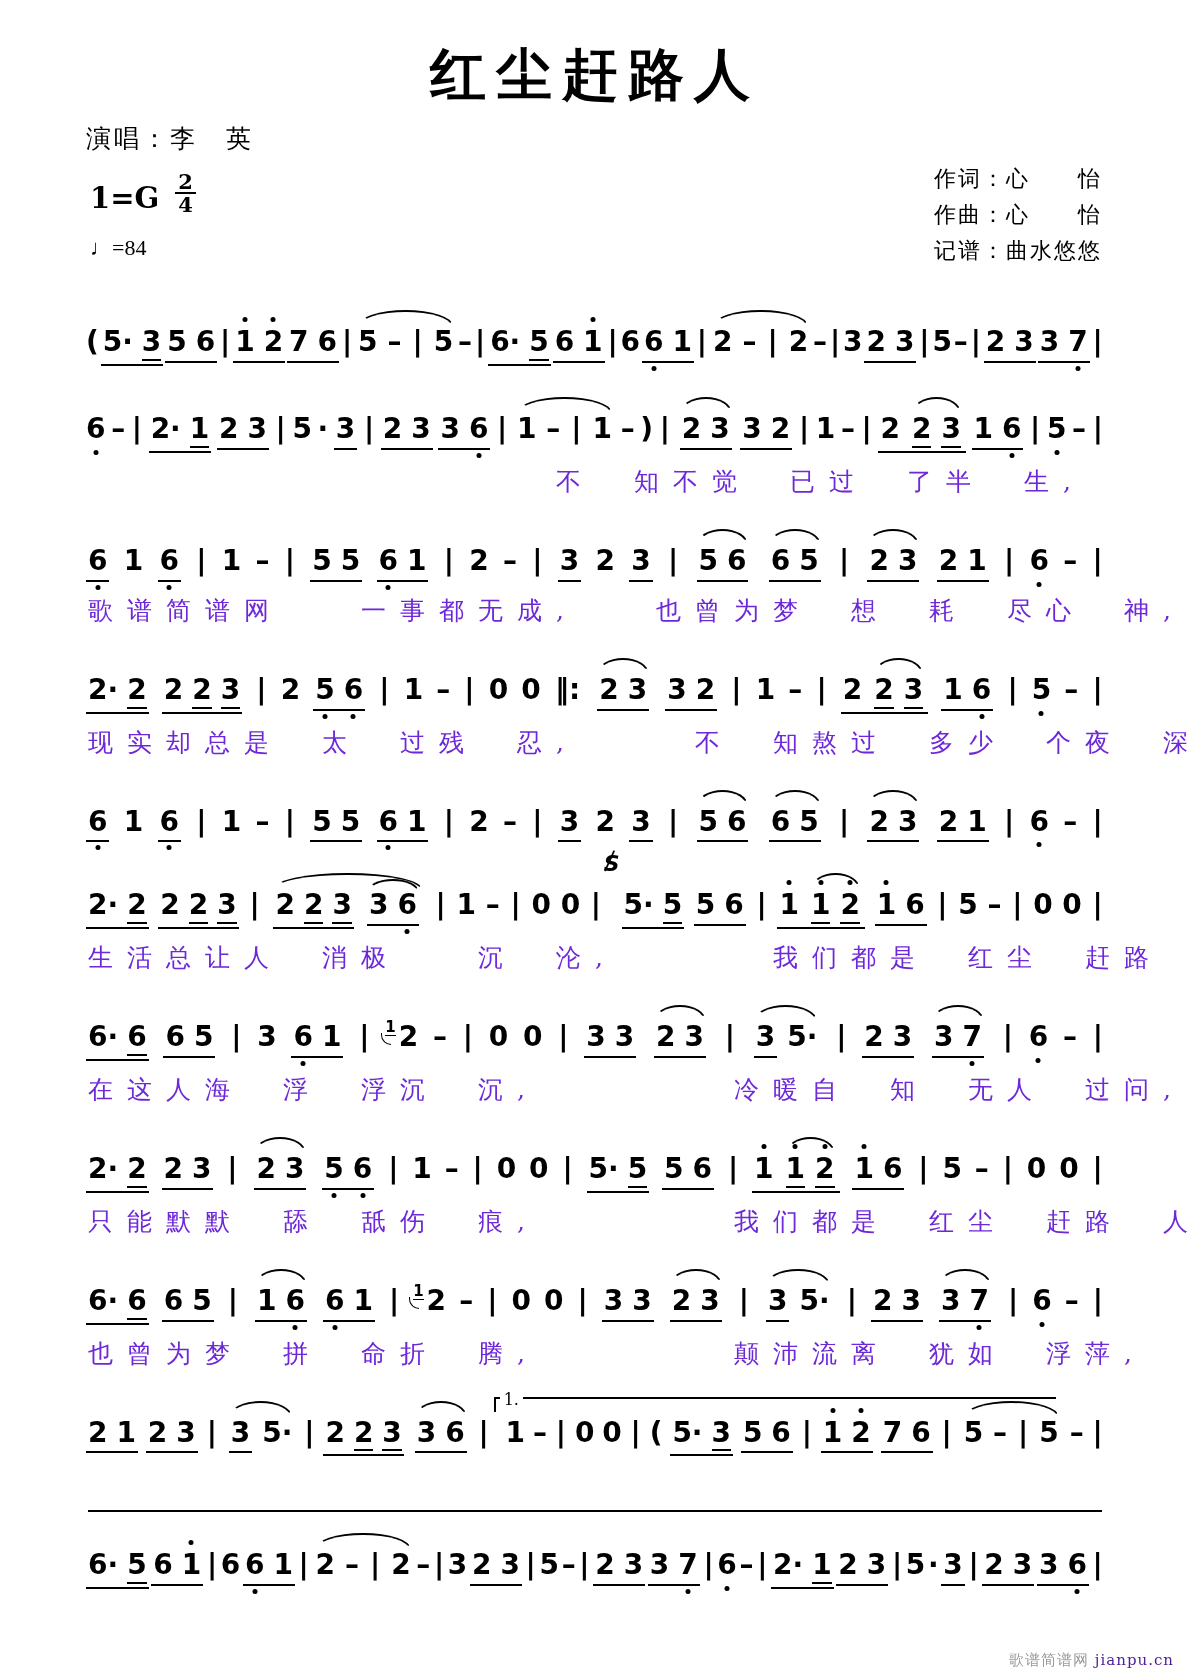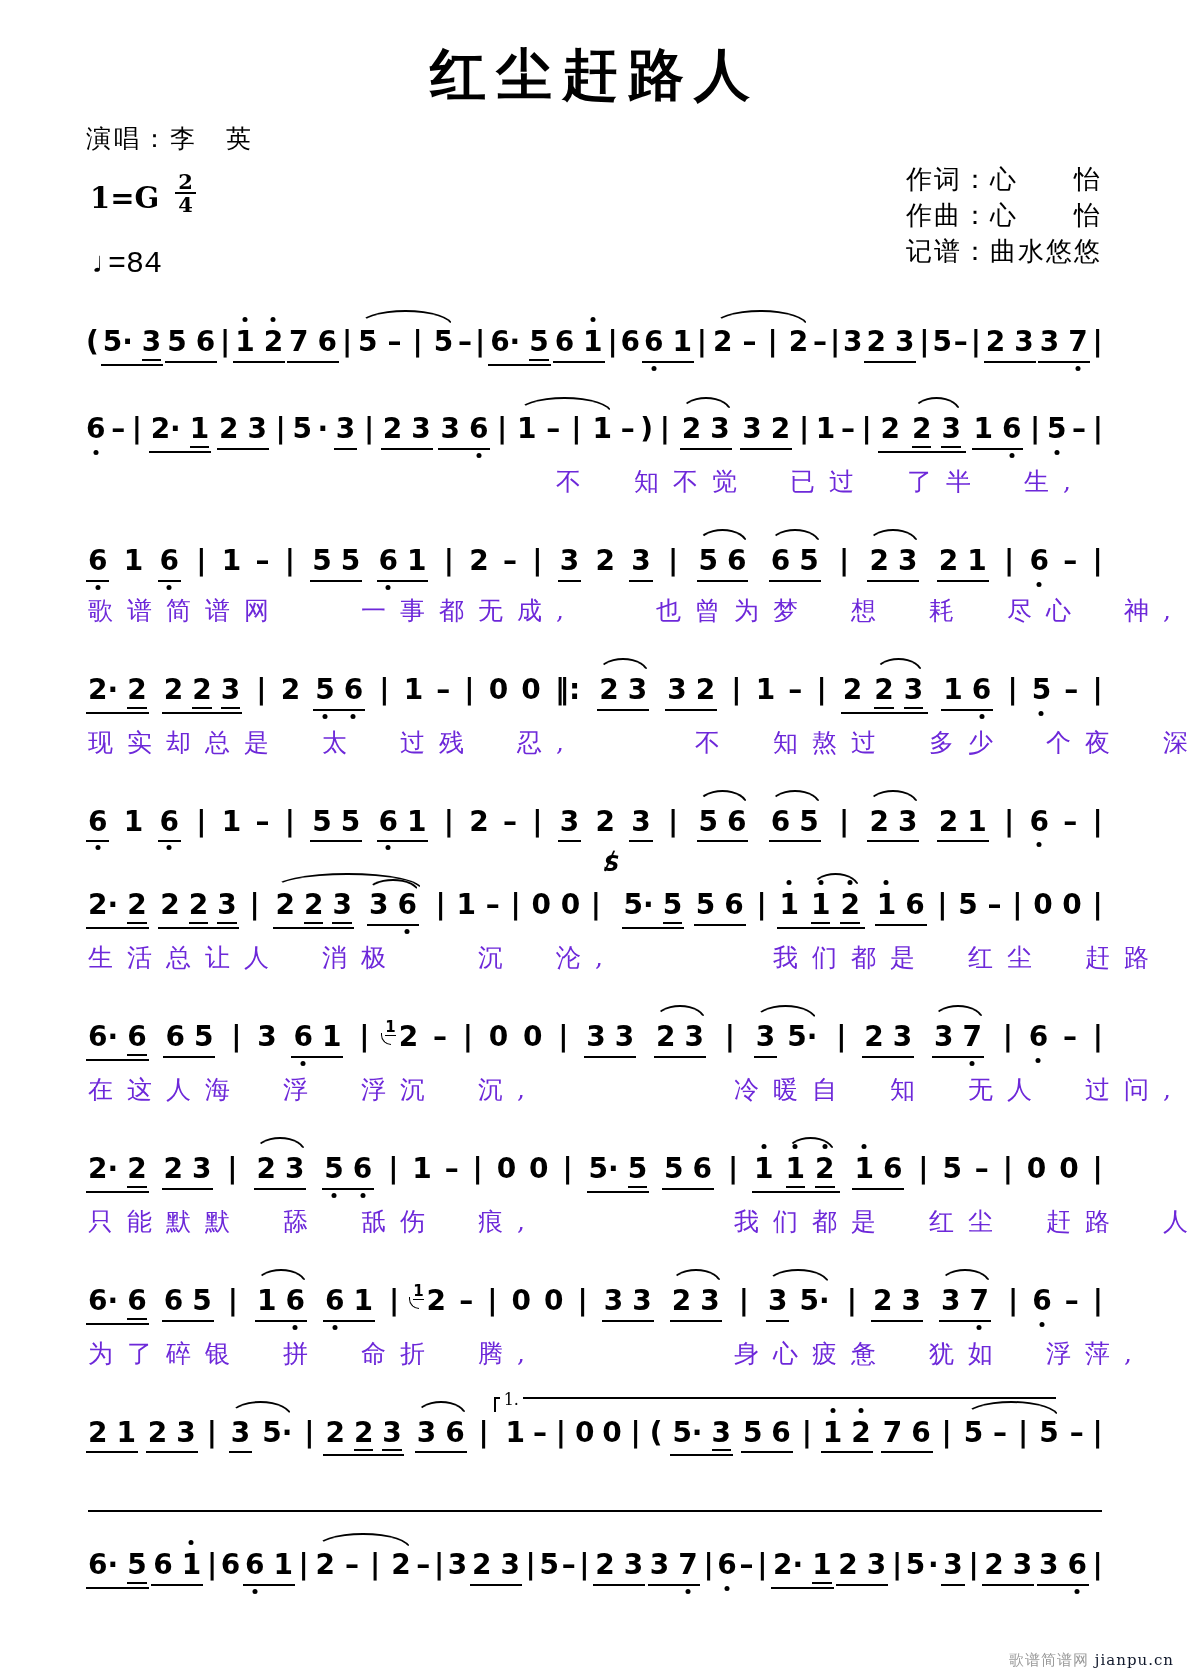--- a/index.html
+++ b/index.html
@@ -18,22 +18,22 @@
   .singer{
     text-align:left;font-size:25px;letter-spacing:3px;margin-top:16px;
   }
   .meta{position:relative;height:118px;margin-top:6px;}
   .metaleft{position:absolute;left:4px;top:10px;}
   .keyline{font-size:29px;font-weight:700;display:flex;align-items:flex-end;}
   .ts{display:inline-flex;flex-direction:column;line-height:1;font-size:21px;
       margin-left:16px;text-align:center;}
   .ts b{padding:0 3px;}
   .ts .den{border-top:2.2px solid #000;}
-  .tempo{font-size:30px;margin-top:32px;font-family:Liberation Mono, monospace;}
-  .credits{position:absolute;right:2px;top:0;font-size:26px;line-height:36px;letter-spacing:2px;}
+  .tempo{font-size:22px;margin-top:20px;font-family:Liberation Serif, serif;}
+  .credits{position:absolute;right:2px;top:0;font-size:22px;line-height:36px;letter-spacing:2px;}
 
   
   .system{margin-top:30px;position:relative;}
   .system.has-ol{margin-top:54px;}
   .overline{border-top:2px solid #000;margin:0 2px 20px 2px;}
   .sysrow{
     display:flex;justify-content:space-between;align-items:baseline;flex-wrap:nowrap;
     font-family:"DejaVu Sans",sans-serif;font-weight:700;font-size:28px;
     padding-top:18px;line-height:1.1;white-space:nowrap;
   }
@@ -72,21 +72,21 @@
   .vm{position:relative;display:inline-block;width:0;height:0;}
   .vm i{position:absolute;left:-4px;bottom:30px;height:13px;display:block;
         border-top:2px solid #000;}
   .vm i.cap{border-left:2px solid #000;}
   .vm em{position:absolute;left:2px;bottom:33px;font-style:normal;font-weight:400;
          font-size:16px;background:#fff;padding:0 4px;white-space:nowrap;
          font-family:"DejaVu Serif",serif;}
 
   
   .footer{position:absolute;right:16px;bottom:10px;font-size:15px;color:#9a9a9a;letter-spacing:1px;}
-  .footer .url{color:#0f172a;}
+  .footer .url{color:#4c1d95;}
 </style>
 </head>
 <body>
 
 <div class="sheet">
   <h1 class="title">红尘赶路人</h1>
   <div class="singer">演唱：李　英</div>
 
   <div class="meta">
     <div class="metaleft">
@@ -671,21 +671,21 @@
             <span class="ug">
               <span class="nt">3</span>
               <span class="nt">7<span class="od dn"></span></span>
             </span>
           </span>
           <span class="bl">|</span>
           <span class="nt">6<span class="od dn"></span></span>
           <span class="nt">–</span>
           <span class="bl">|</span>
         </div>
-        <div class="lyrics">为了碎银　拼　命折　腾,　　　　　身心疲惫　犹如　浮萍,</div>
+        <div class="lyrics">也曾为梦　拼　命折　腾,　　　　　颠沛流离　犹如　浮萍,</div>
       </div>
       <div class="system">
         <div class="sysrow">
           <span class="ug">
             <span class="nt">2</span>
             <span class="nt">1</span>
           </span>
           <span class="ug">
             <span class="nt">2</span>
             <span class="nt">3</span>

